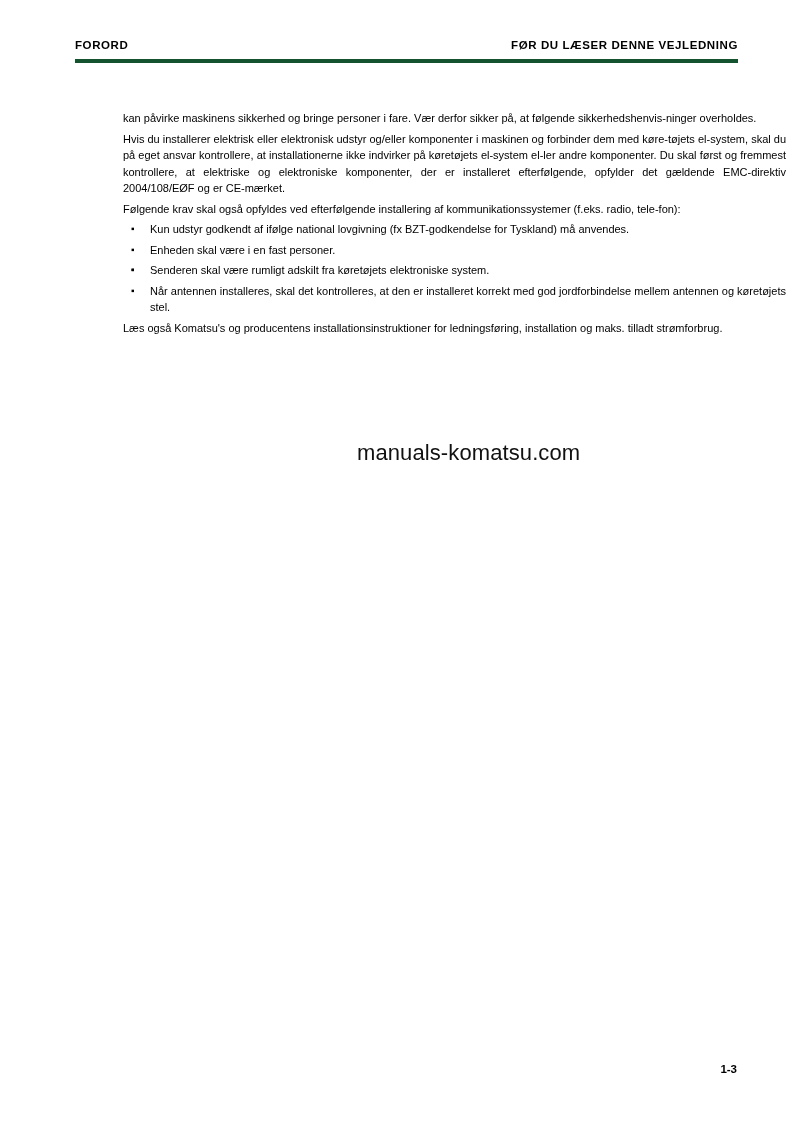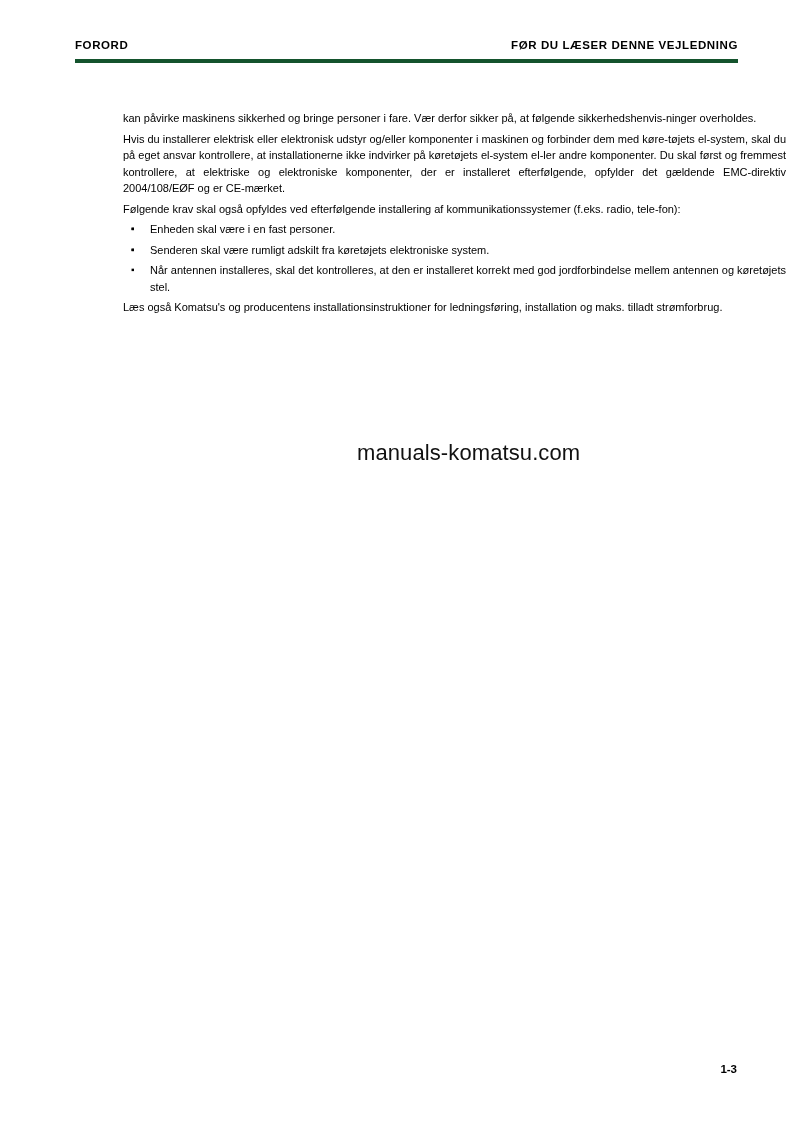--- a/index.html
+++ b/index.html
@@ -92,20 +92,21 @@
 </div>
 
 <div class="content">
   <p class="para">kan påvirke maskinens sikkerhed og bringe personer i fare. Vær derfor sikker på, at følgende sikkerhedshenvis-ninger overholdes.</p>
   <p class="para">Hvis du installerer elektrisk eller elektronisk udstyr og/eller komponenter i maskinen og forbinder dem med køre-tøjets el-system, skal du på eget ansvar kontrollere, at installationerne ikke indvirker på køretøjets el-system el-ler andre komponenter. Du skal først og fremmest kontrollere, at elektriske og elektroniske komponenter, der er installeret efterfølgende, opfylder det gældende EMC-direktiv 2004/108/EØF og er CE-mærket.</p>
   <p class="para">Følgende krav skal også opfyldes ved efterfølgende installering af kommunikationssystemer (f.eks. radio, tele-fon):</p>
 
   <ul class="bullet-list">
     <li class="bullet-item">
       <span class="bullet-mark">▪</span>
+      <span>Kun udstyr godkendt af ifølge national lovgivning (fx BZT-godkendelse for Tyskland) må anvendes.</span>
     </li>
     <li class="bullet-item">
       <span class="bullet-mark">▪</span>
       <span>Enheden skal være i en fast personer.</span>
     </li>
     <li class="bullet-item">
       <span class="bullet-mark">▪</span>
     </li>
     <li class="bullet-item">
       <span class="bullet-mark">▪</span>

